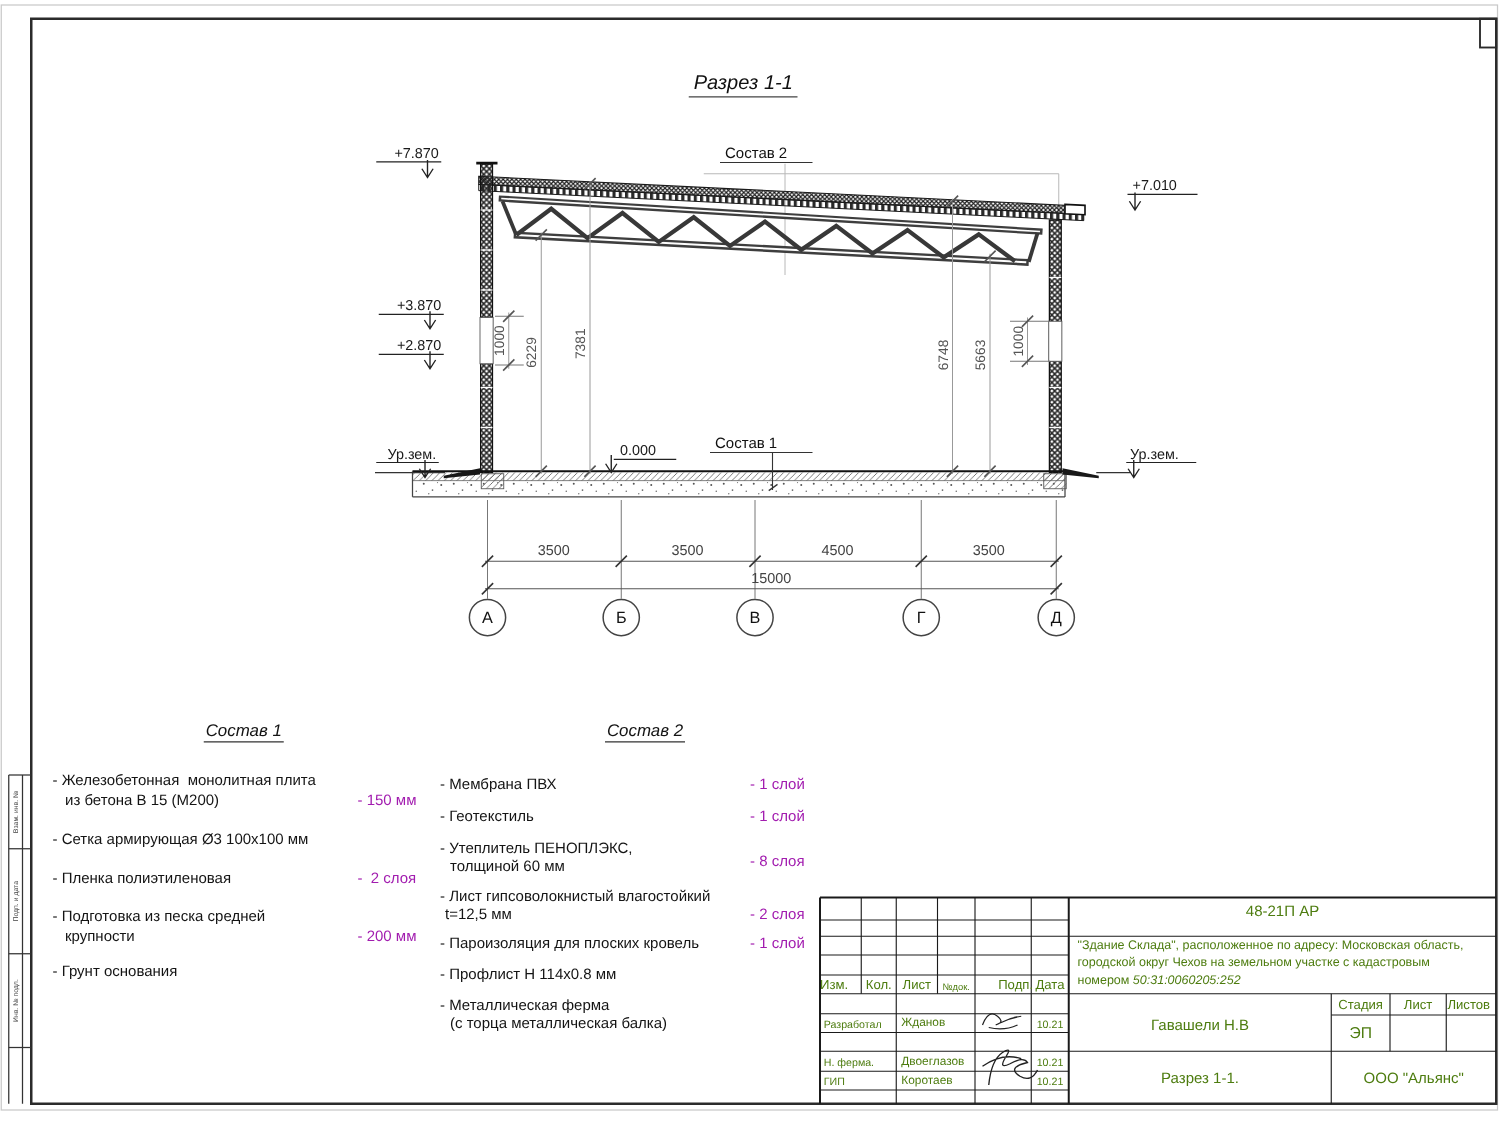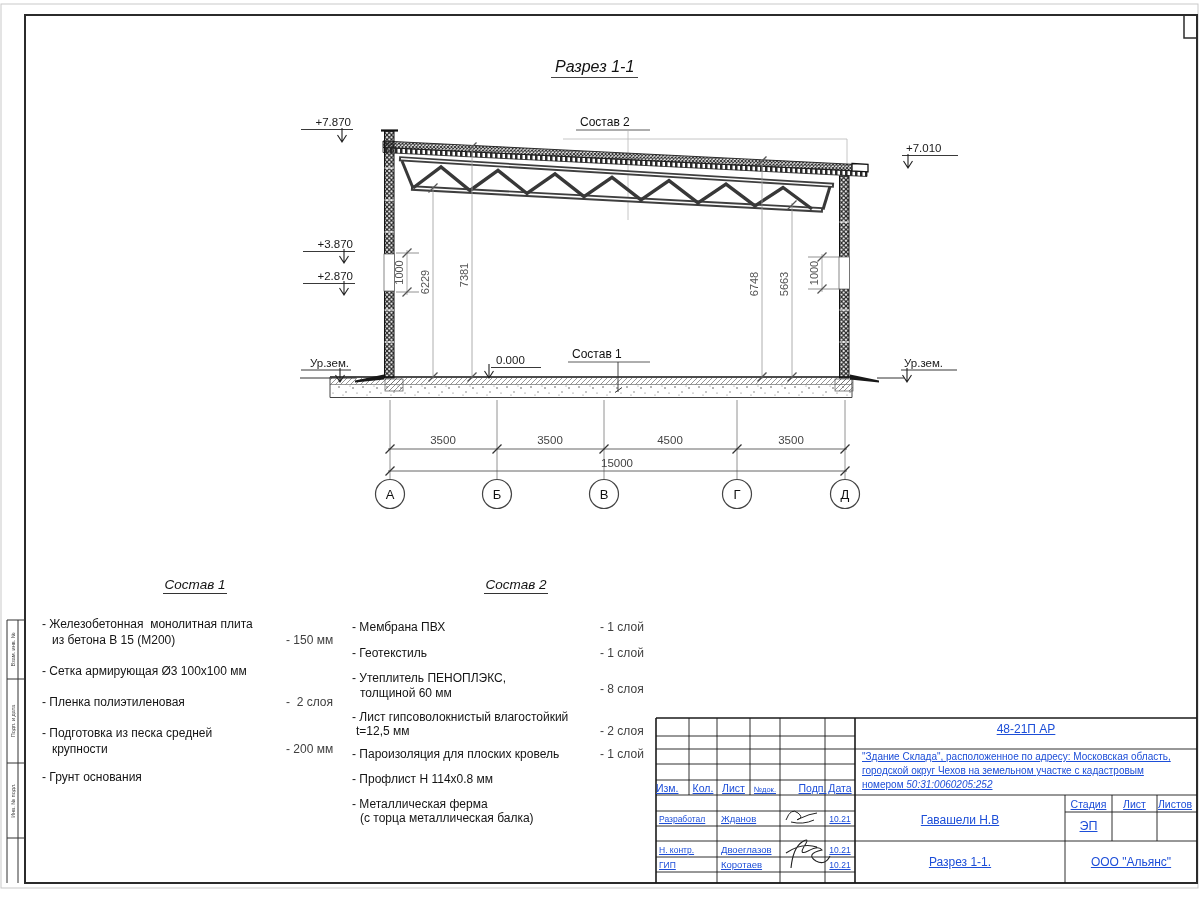--- a/index.html
+++ b/index.html
@@ -1,23 +1,23 @@
 <!DOCTYPE html>
 <html><head>
 <meta charset="utf-8">
 <style>
   html,body{margin:0;padding:0;background:#fff;}
   #page{position:relative;width:1200px;height:900px;background:#ffffff;overflow:hidden;
         font-family:"Liberation Sans",sans-serif;color:#141414;}
   .abs{position:absolute;}
   .txt{position:absolute;white-space:pre;font-size:12px;color:#141414;line-height:14px;}
-  .val{position:absolute;white-space:pre;font-size:12px;color:#404040;}
+  .val{position:absolute;white-space:pre;font-size:12px;color:#a21caf;}
   .list-title{position:absolute;text-align:center;font-size:13.5px;font-style:italic;}
   .list-title span{border-bottom:1px solid #333;padding:0 2px 1px 2px;}
-  .tb{position:absolute;font-size:10px;color:#1d4ed8;text-decoration:underline;}
+  .tb{position:absolute;font-size:10px;color:#4d7c0f;}
   .center{text-align:center;}
   #main-title{position:absolute;left:551px;top:58px;width:150px;text-align:left;
               font-size:16px;font-style:italic;color:#111;}
   #main-title span{border-bottom:1px solid #444;padding:0 4px 2px 4px;}
 </style>
 </head>
 <body>
 
 <div id="page">
 
@@ -344,21 +344,21 @@
     <div class="tb center" style="left:689px;top:782px;width:28px;font-size:10.5px">Кол.</div>
     <div class="tb center" style="left:717px;top:782px;width:33px;font-size:10.5px">Лист</div>
     <div class="tb center" style="left:750px;top:785px;width:30px;font-size:7.5px">№док.</div>
     <div class="tb center" style="left:780px;top:782px;width:65px;font-size:10.5px">Подп.</div>
     <div class="tb center" style="left:825px;top:782px;width:30px;font-size:10.5px">Дата</div>
 
     <div class="tb" style="left:659px;top:814px;font-size:8.5px">Разработал</div>
     <div class="tb" style="left:721px;top:813px;font-size:9.5px">Жданов</div>
     <div class="tb center" style="left:825px;top:814px;width:30px;font-size:8.5px">10.21</div>
 
-    <div class="tb" style="left:659px;top:845px;font-size:8.5px">Н. контр.</div>
+    <div class="tb" style="left:659px;top:845px;font-size:8.5px">Н. ферма.</div>
     <div class="tb" style="left:721px;top:844px;font-size:9.5px">Двоеглазов</div>
     <div class="tb center" style="left:825px;top:845px;width:30px;font-size:8.5px">10.21</div>
 
     <div class="tb" style="left:659px;top:860px;font-size:8.5px">ГИП</div>
     <div class="tb" style="left:721px;top:859px;font-size:9.5px">Коротаев</div>
     <div class="tb center" style="left:825px;top:860px;width:30px;font-size:8.5px">10.21</div>
 
     <div class="tb center" style="left:855px;top:813px;width:210px;font-size:12px">Гавашели Н.В</div>
     <div class="tb center" style="left:1065px;top:798px;width:47px;font-size:10.5px">Стадия</div>
     <div class="tb center" style="left:1112px;top:798px;width:45px;font-size:10.5px">Лист</div>

